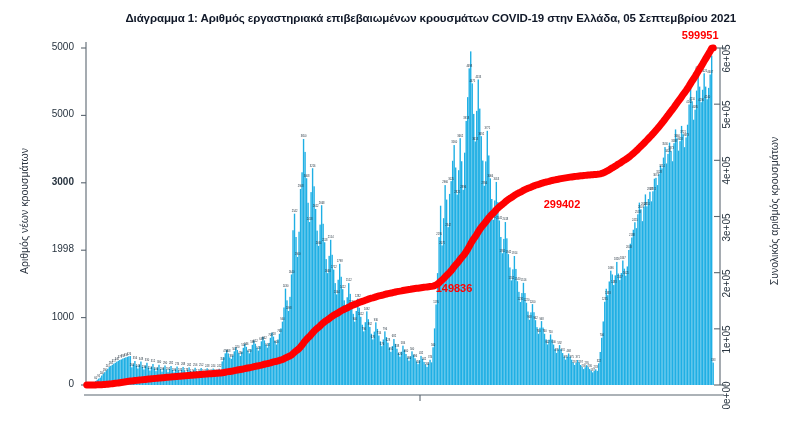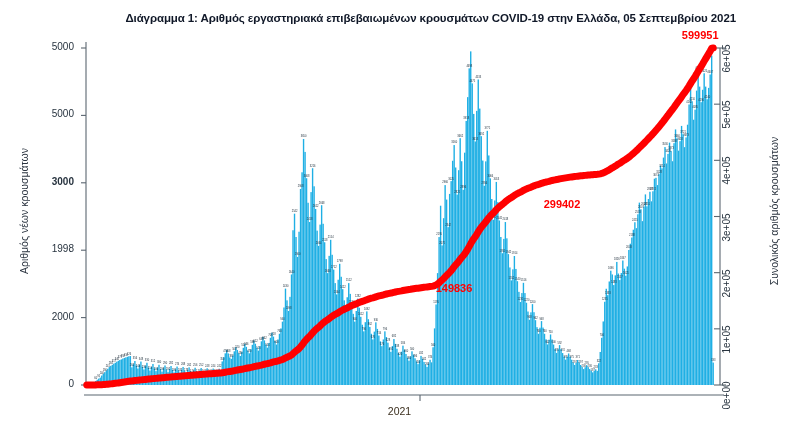--- a/index.html
+++ b/index.html
@@ -32,25 +32,24 @@
 <body>
 
 <div id="chart-root">
 
   <div id="chart-title">Διάγραμμα 1: Αριθμός εργαστηριακά επιβεβαιωμένων κρουσμάτων COVID-19 στην Ελλάδα, 05 Σεπτεμβρίου 2021</div>
 
   <div class="axis-title" id="ylabel-left">Αριθμός νέων κρουσμάτων</div>
 
   <div class="axis-title" id="ylabel-right">Συνολικός αριθμός κρουσμάτων</div>
 
-  <div id="xlabel">2021</div>
 
   <div id="left-ticks">
       <div class="tick-label tl-left" style="left: 28px; top: 378px;">0</div>
-      <div class="tick-label tl-left" style="left: 28px; top: 310.6px;">2000</div>
+      <div class="tick-label tl-left" style="left: 28px; top: 310.6px;">1000</div>
       <div class="tick-label tl-left" style="left: 28px; top: 243.2px;">1998</div>
       <div class="tick-label tl-left" style="left: 28px; top: 175.8px; font-weight: bold;">3000</div>
       <div class="tick-label tl-left" style="left: 28px; top: 108.4px;">5000</div>
       <div class="tick-label tl-left" style="left: 28px; top: 41px;">5000</div>
     </div>
   <div id="right-ticks">
       <div class="tick-label tl-right" style="left: 726px; top: 379px; transform: rotate(-90deg) translateX(-50%); transform-origin: left center;">0e+00</div>
       <div class="tick-label tl-right" style="left: 726px; top: 322.833px; transform: rotate(-90deg) translateX(-50%); transform-origin: left center;">1e+05</div>
       <div class="tick-label tl-right" style="left: 726px; top: 266.667px; transform: rotate(-90deg) translateX(-50%); transform-origin: left center;">2e+05</div>
       <div class="tick-label tl-right" style="left: 726px; top: 210.5px; transform: rotate(-90deg) translateX(-50%); transform-origin: left center;">3e+05</div>

